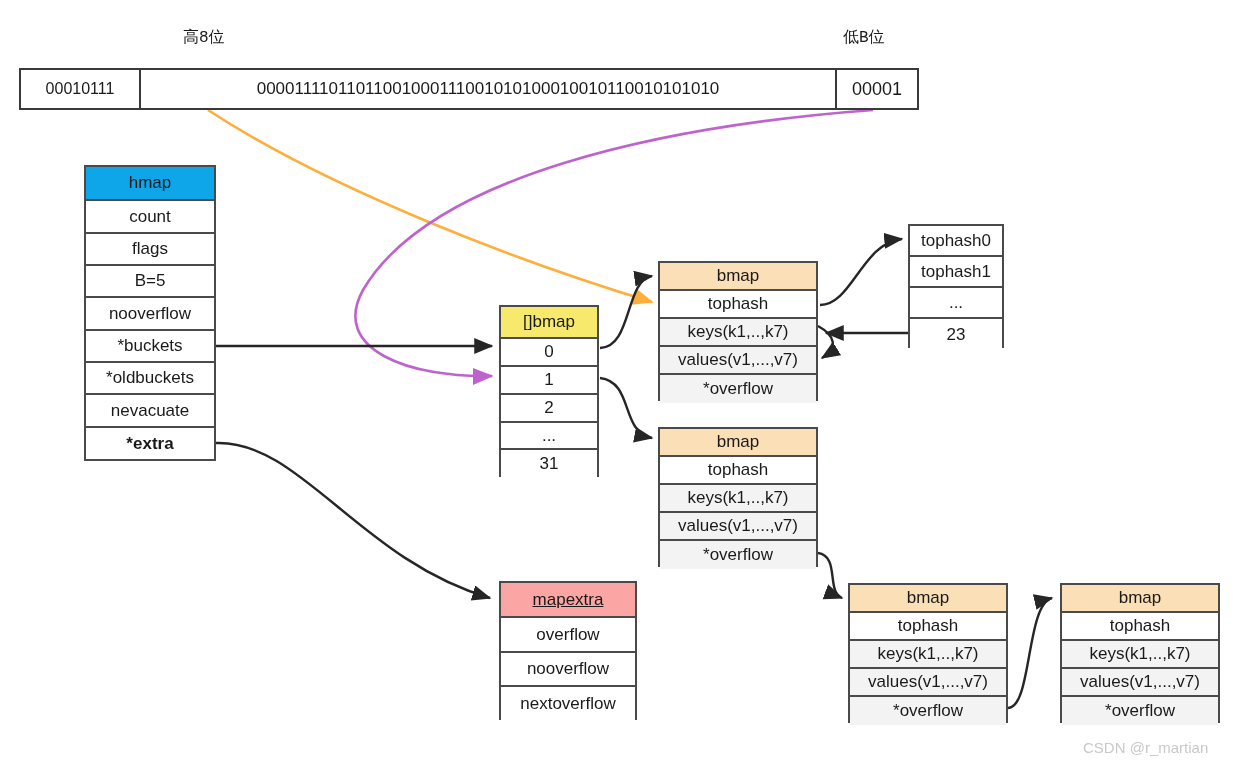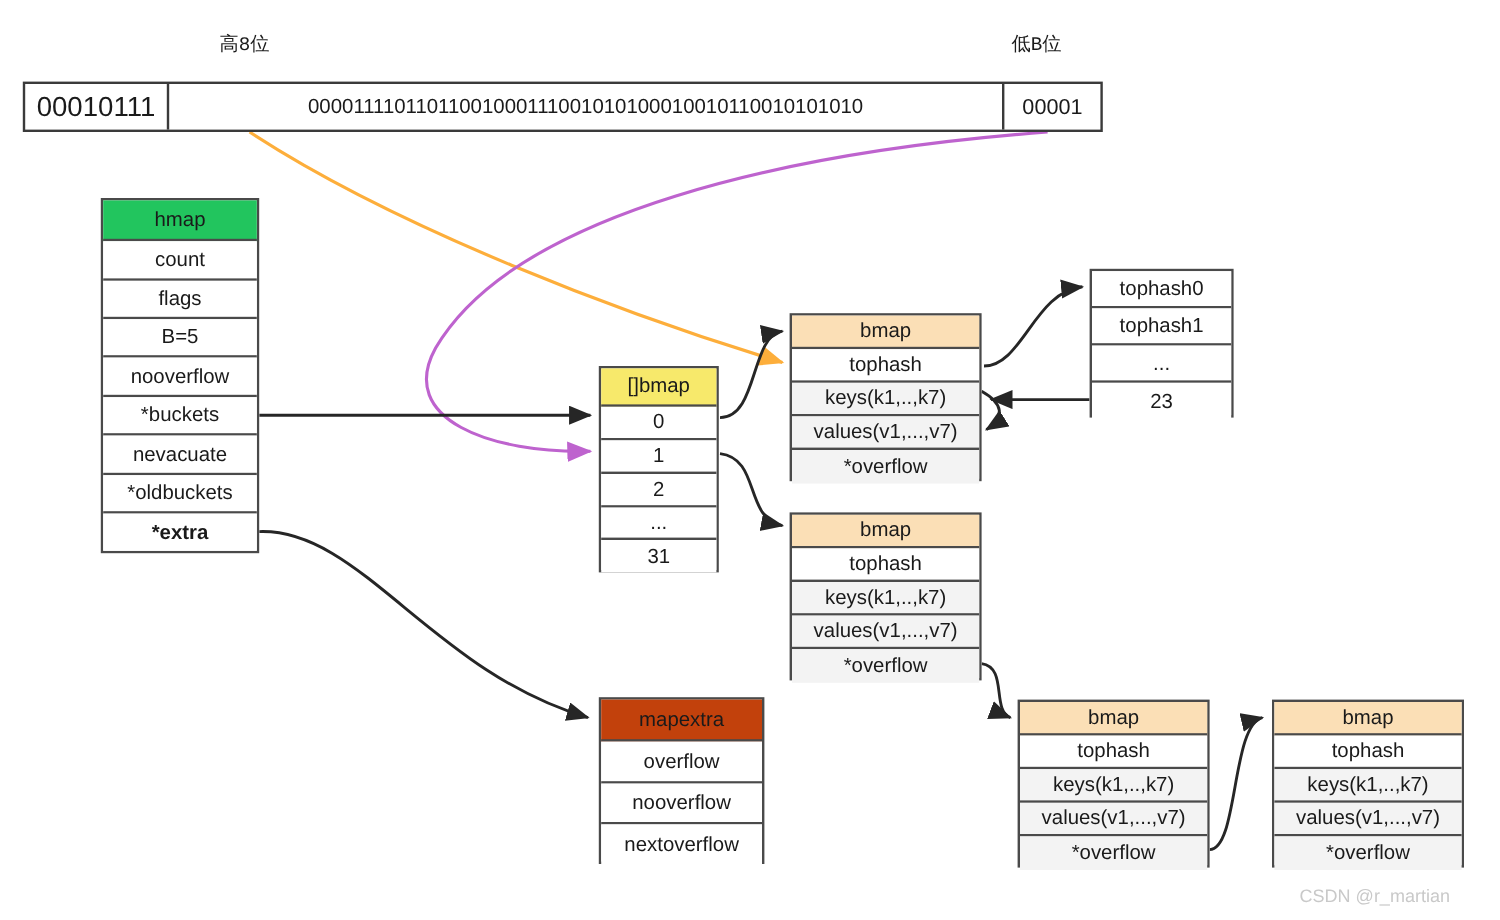--- a/index.html
+++ b/index.html
@@ -66,24 +66,24 @@
     display: flex;
     align-items: center;
     justify-content: center;
     font-size: 17px;
     color: #1a1a1a;
     box-sizing: border-box;
     background: #ffffff;
     white-space: nowrap;
   }
   .row:last-child { border-bottom: none; }
-  .row.head-hmap     { background: #22c55e; }
+  .row.head-hmap     { background: #0ea5e9; }
   .row.head-bmaparr  { background: #F7E96B; }
   .row.head-bmap     { background: #FBDFB6; }
-  .row.head-mapextra { background: #c2410c; }
+  .row.head-mapextra { background: #fca5a5; text-decoration: underline; }
   .row.gray          { background: #F3F3F3; }
 
   .watermark {
     position: absolute;
     font-size: 15px;
     color: #c9c9c9;
     white-space: nowrap;
   }
 </style>
 </head>
@@ -146,55 +146,55 @@
 
     <g>
       <path d="M1008,708 C 1032,708 1026,604 1052,598" fill="none" stroke="#262626" stroke-width="2.4" marker-end="url(#arrBlack)"></path>
     </g>
   </svg>
 
   <div class="toplabel" style="left:183px; top:27px;">高8位</div>
   <div class="toplabel" style="left:843px; top:27px;">低B位</div>
 
   <div class="hashbar" style="left:19px; top:68px; width:900px; height:42px;">
-    <div class="hashcell" style="width:118px; font-size:23px;">00010111</div>
+    <div class="hashcell" style="width:118px; font-size:16px;">00010111</div>
     <div class="hashcell" style="flex:1 1 auto; font-size:17px; letter-spacing:0px;">00001111011011001000111001010100010010110010101010</div>
     <div class="hashcell" style="width:82px; font-size:18px;">00001</div>
   </div>
 
   <div class="box" style="left:84px; top:165px; width:132px; height:296px;">
     <div class="row head-hmap" style="height:34px;">hmap</div>
     <div class="row" style="height:33px;">count</div>
     <div class="row" style="height:32px;">flags</div>
     <div class="row" style="height:32px;">B=5</div>
     <div class="row" style="height:33px;">nooverflow</div>
     <div class="row" style="height:32px;">*buckets</div>
+    <div class="row" style="height:32px;">*oldbuckets</div>
     <div class="row" style="height:33px;">nevacuate</div>
-    <div class="row" style="height:32px;">*oldbuckets</div>
     <div class="row" style="height:31px;font-weight:bold;">*extra</div>
   </div>
 
   <div class="box" style="left:499px; top:305px; width:100px; height:172px;">
     <div class="row head-bmaparr" style="height:32px;">[]bmap</div>
     <div class="row" style="height:28px;">0</div>
     <div class="row" style="height:28px;">1</div>
     <div class="row" style="height:28px;">2</div>
     <div class="row" style="height:27px;">...</div>
     <div class="row" style="height:27px;">31</div>
   </div>
 
   <div class="box" style="left:658px; top:261px; width:160px; height:140px;">
     <div class="row head-bmap" style="height:28px;">bmap</div>
     <div class="row" style="height:28px;">tophash</div>
     <div class="row gray" style="height:28px;">keys(k1,..,k7)</div>
     <div class="row gray" style="height:28px;">values(v1,...,v7)</div>
     <div class="row gray" style="height:28px;">*overflow</div>
   </div>
 
-  <div class="box" style="left:908px; top:224px; width:120px; height:124px;">
+  <div class="box" style="left:908px; top:224px; width:96px; height:124px;">
     <div class="row" style="height:31px;">tophash0</div>
     <div class="row" style="height:31px;">tophash1</div>
     <div class="row" style="height:31px;">...</div>
     <div class="row" style="height:31px;">23</div>
   </div>
 
   <div class="box" style="left:658px; top:427px; width:160px; height:140px;">
     <div class="row head-bmap" style="height:28px;">bmap</div>
     <div class="row" style="height:28px;">tophash</div>
     <div class="row gray" style="height:28px;">keys(k1,..,k7)</div>

